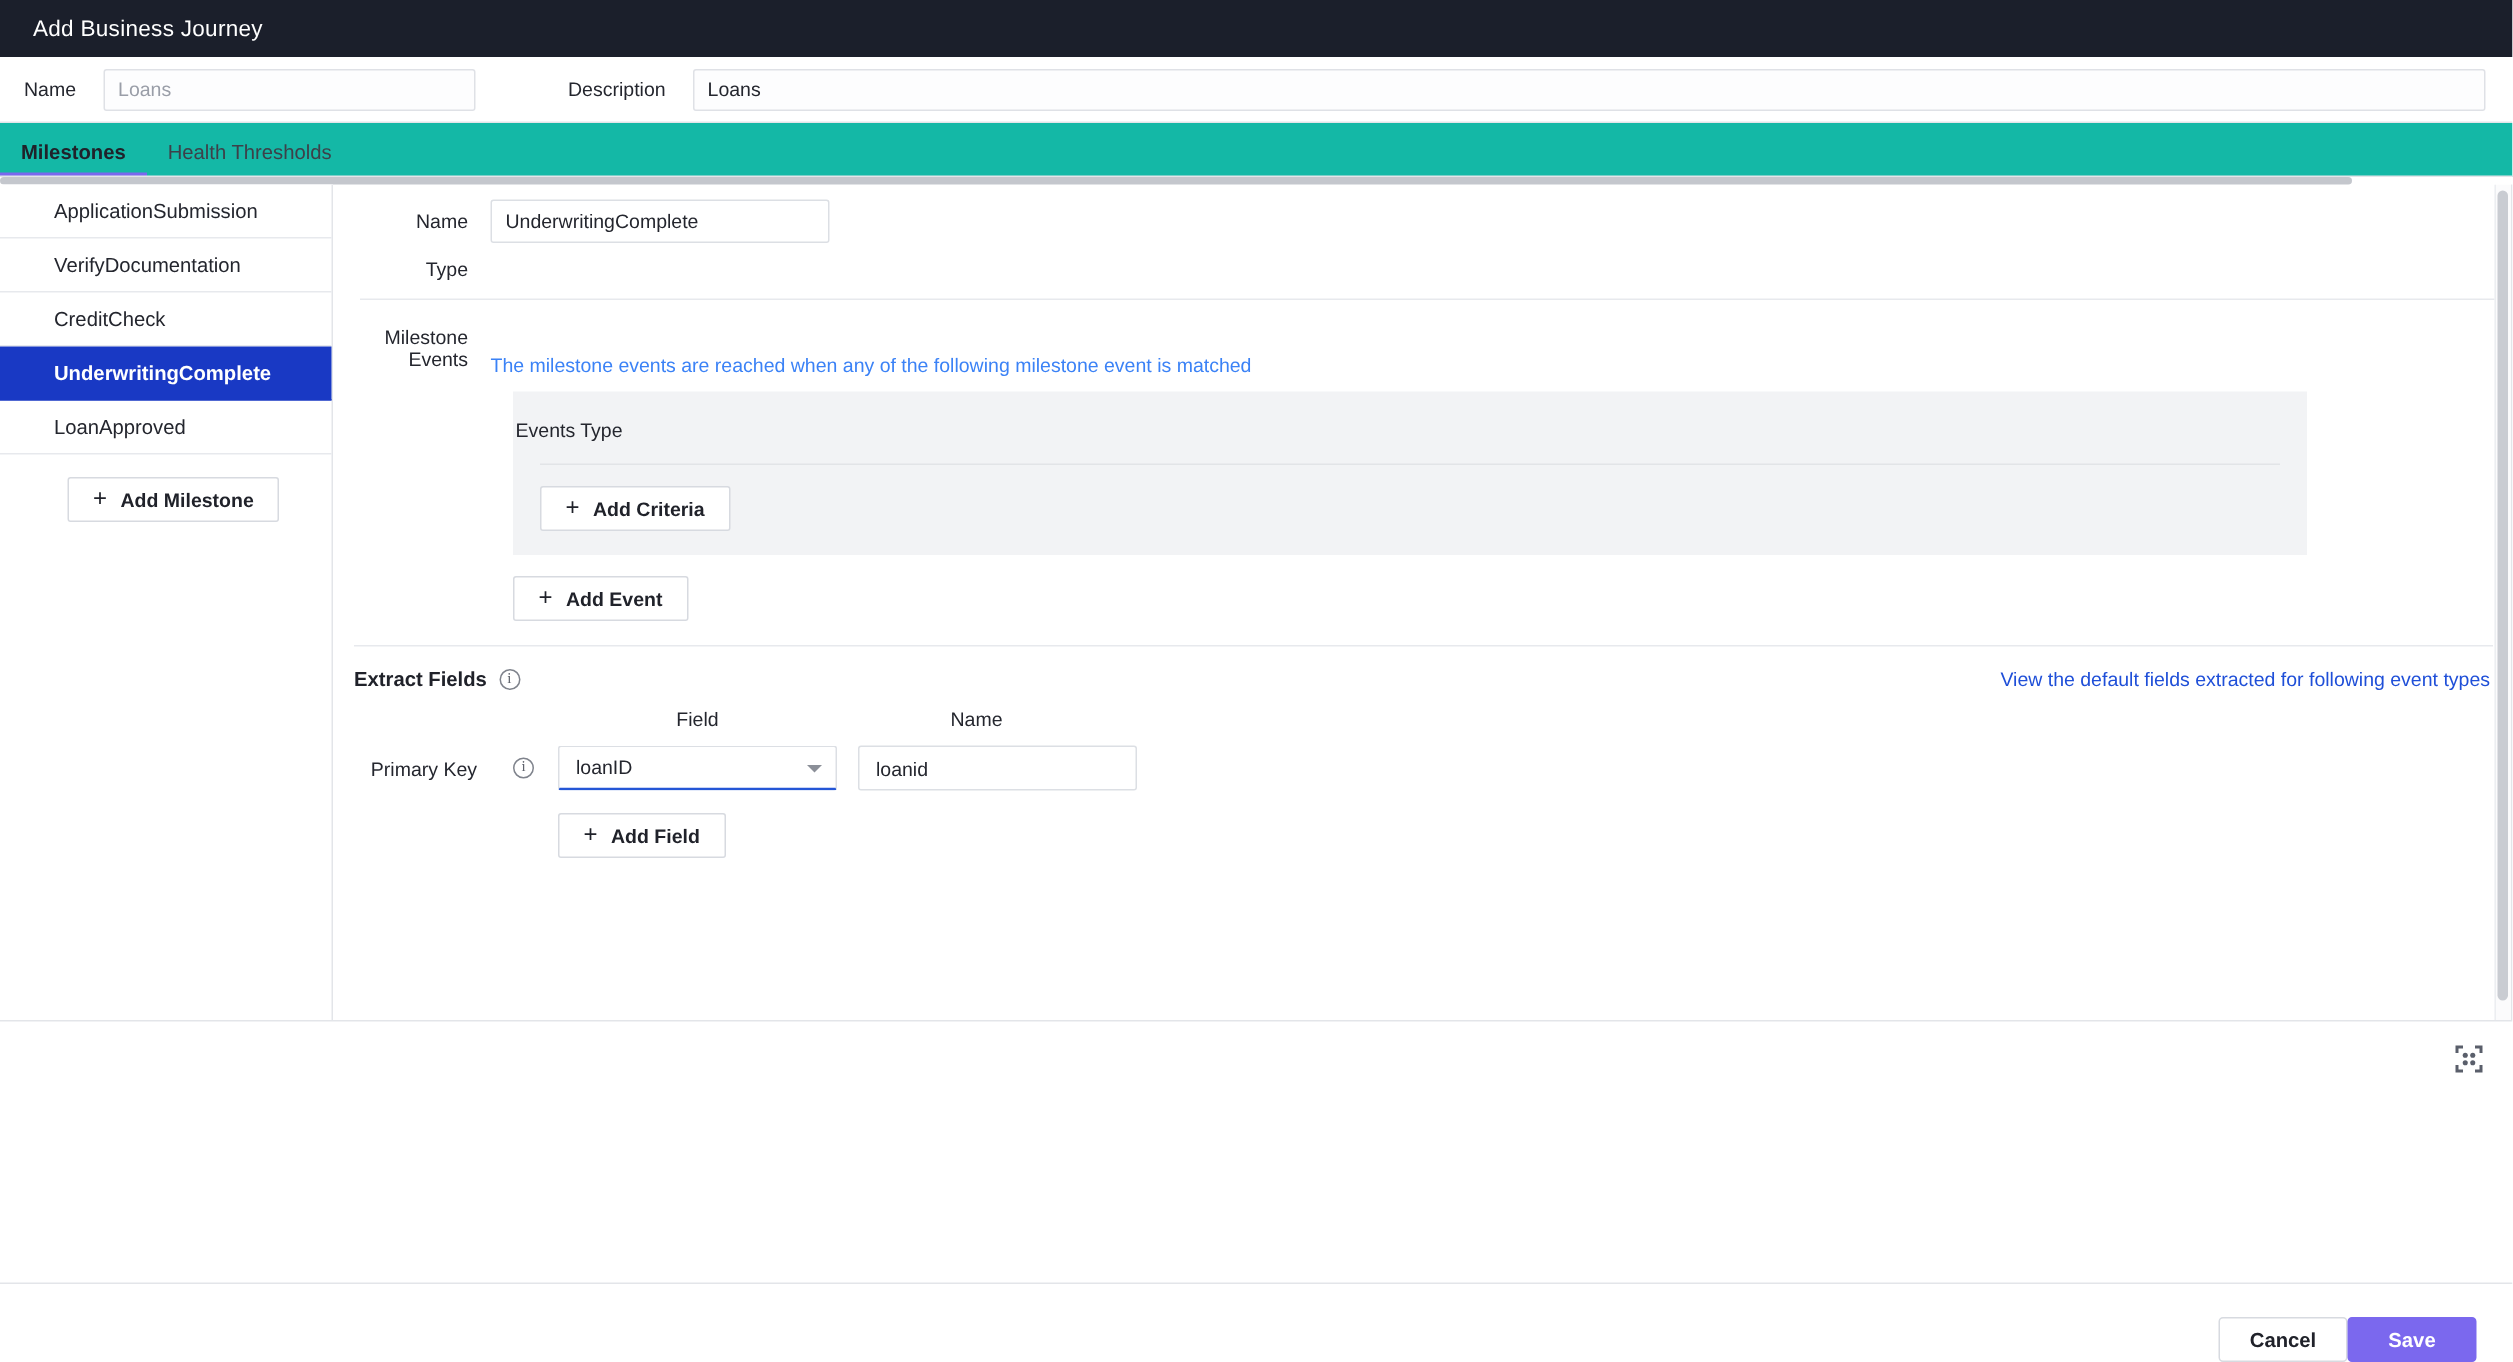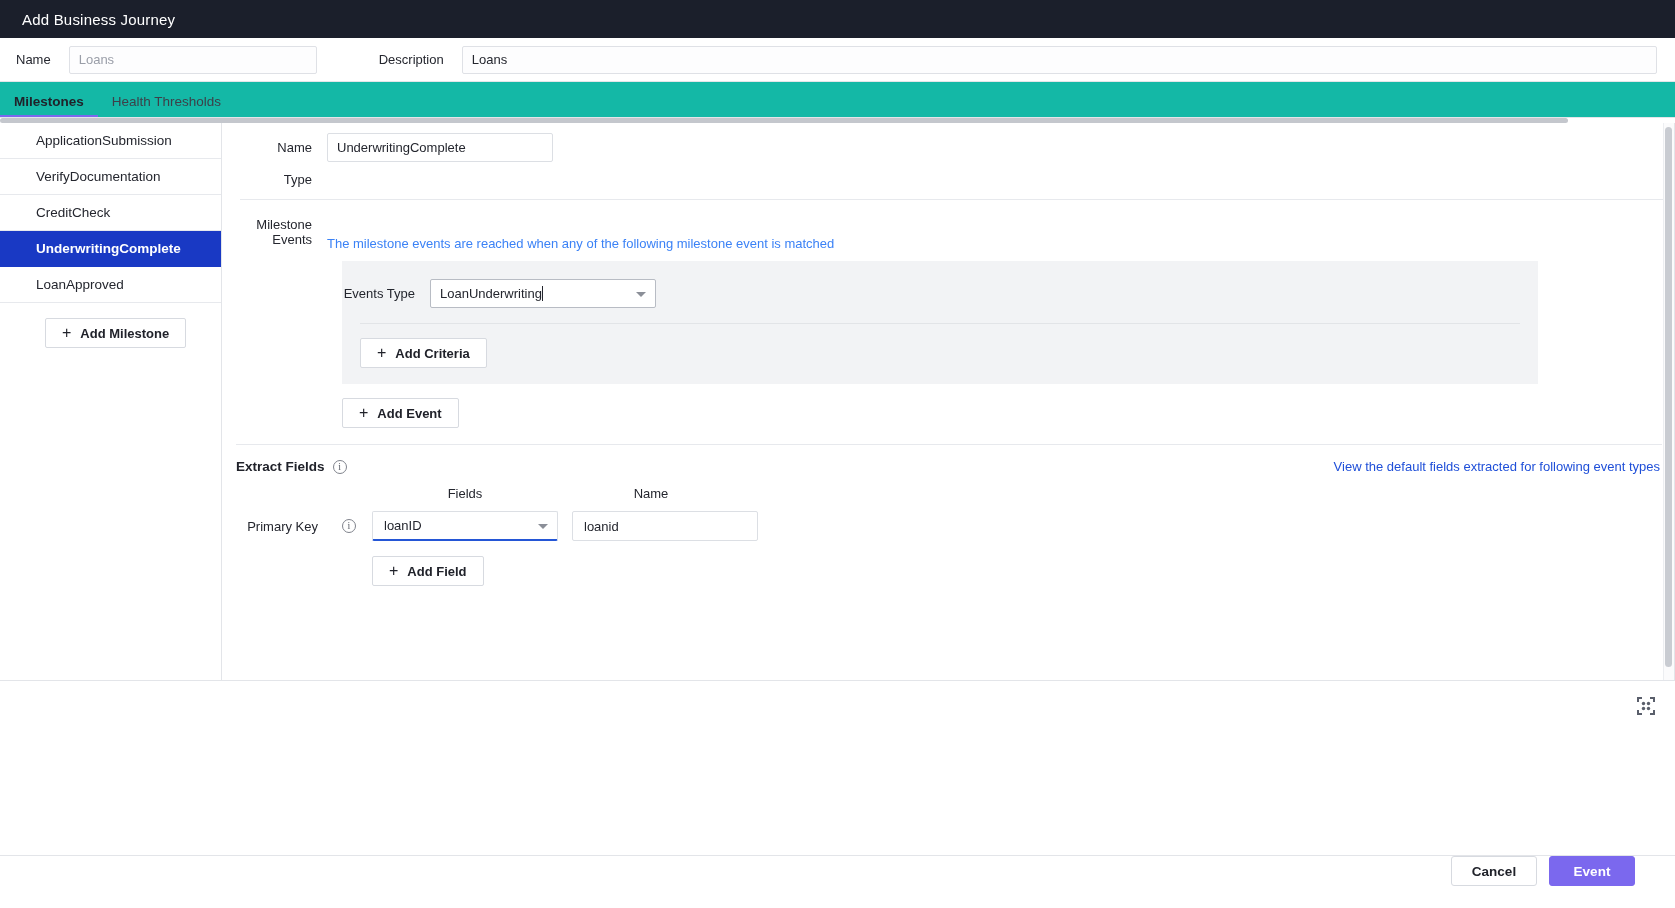--- a/index.html
+++ b/index.html
@@ -312,22 +312,22 @@
     width: 22px; height: 22px; cursor: pointer;
   }
   .flowsvg { position: absolute; left: 0; top: 0; }
 
   
   .footer {
     position: absolute;
     left: 0; bottom: 0; width: 1675px; height: 53px;
     border-top: 1px solid #e3e5e9;
     background: #fff;
-    display: flex; align-items: flex-start; justify-content: flex-end;
-    padding-right: 40px; gap: 12px;
+    display: flex; align-items: flex-end; justify-content: flex-end;
+    padding-right: 24px; 
   }
   .fbtn {
     width: 86px; height: 30px;
     border-radius: 3px;
     font-size: 13.5px; font-weight: bold;
     font-family: "Liberation Sans", sans-serif;
     cursor: pointer;
   }
   .fbtn.cancel { background: #fff; border: 1px solid #d7dae0; color: #20222a; }
   .fbtn.save { background: #7b68ee; border: 1px solid #7b68ee; color: #fff; }
@@ -396,25 +396,20 @@
       <div class="hr"></div>
 
       <div class="frow">
         <span class="events-label">Milestone Events</span>
         <span class="events-desc">The milestone events are reached when any of the following milestone event is matched</span>
       </div>
 
       <div class="panel">
         <div class="frow">
           <span class="flabel">Events Type</span>
-          <div class="sel sel-focus">
-            <span>LoanUnderwriting</span>
-              <span class="caret-input"></span>
-            <span class="caret"></span>
-          </div>
         </div>
         <div class="panel-hr"></div>
         <div class="btn-wrap">
           <button class="btn">
             <span class="plus">+</span>
             <span>Add Criteria</span>
           </button>
         </div>
       </div>
 
@@ -428,21 +423,21 @@
       <div class="section-hr"></div>
 
       <div class="extract-head">
         <span class="extract-title">Extract Fields</span>
         <span class="info-i">i</span>
         <span class="default-link">View the default fields extracted for following event types</span>
       </div>
 
       <div class="colhdr">
         <span class="spacer"></span>
-        <span class="c-field">Fields</span>
+        <span class="c-field">Field</span>
         <span class="c-name">Name</span>
       </div>
 
       <div class="pk-row">
         <span class="pk-label">
           <span>Primary Key</span>
           <span class="info-i">i</span>
         </span>
         <div class="sel-underline">
           <span>loanID</span>
@@ -522,14 +517,14 @@
       <circle cx="8.5" cy="8.5" r="1.7" fill="#5a5f6b"></circle>
       <circle cx="13.5" cy="8.5" r="1.7" fill="#5a5f6b"></circle>
       <circle cx="8.5" cy="13.5" r="1.7" fill="#5a5f6b"></circle>
       <circle cx="13.5" cy="13.5" r="1.7" fill="#5a5f6b"></circle>
     </svg>
   </div>
 </div>
 
 <div class="footer">
   <button class="fbtn cancel">Cancel</button>
-  <button class="fbtn save">Event</button>
+  <button class="fbtn save">Save</button>
 </div>
 
 </body></html>

